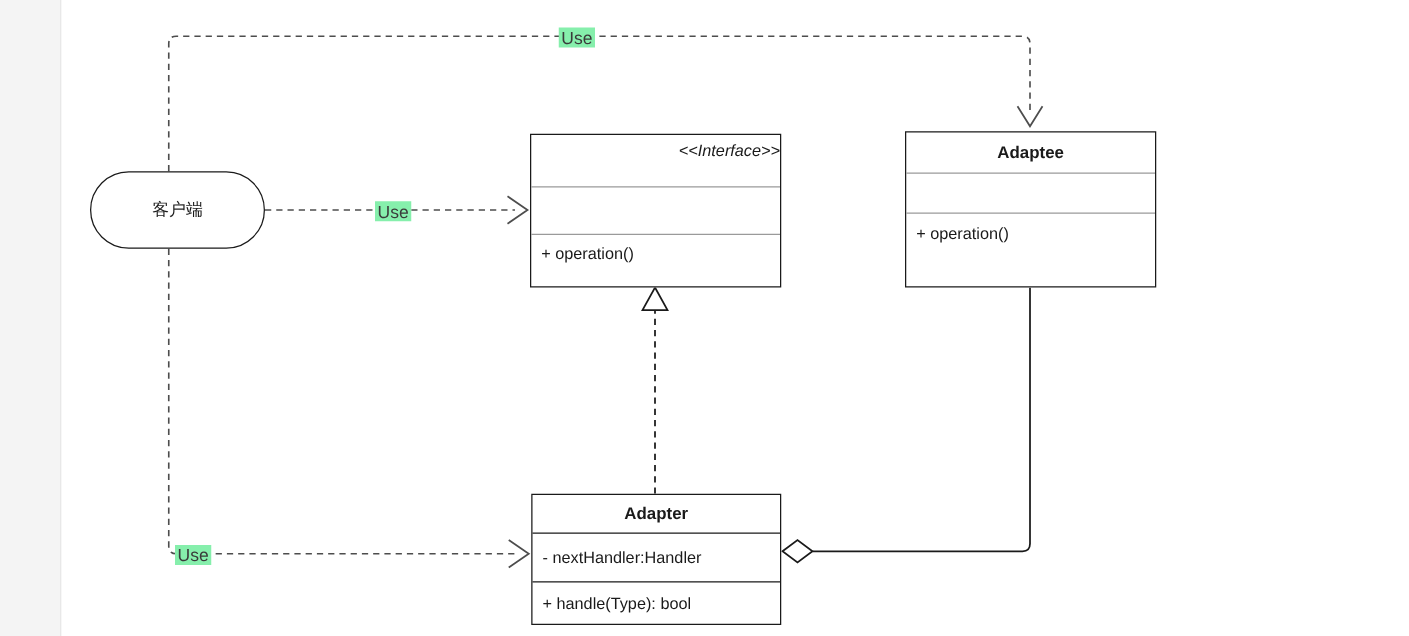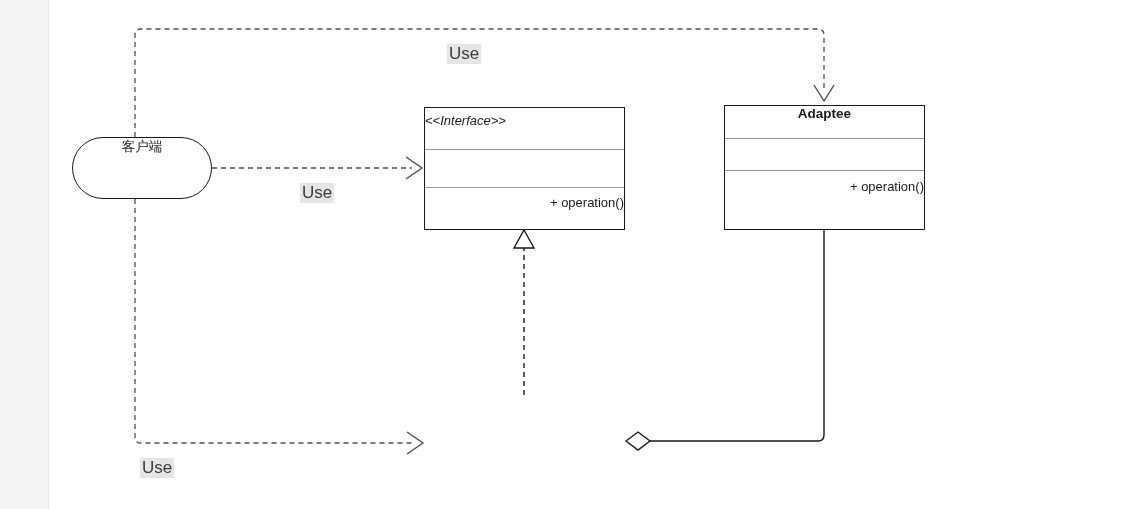--- a/index.html
+++ b/index.html
@@ -36,71 +36,69 @@
     height: 509px;
   }
   .cls-box {
     position: absolute;
     background: #ffffff;
     border: 1.6px solid #1a1a1a;
     box-sizing: border-box;
   }
   .cls-sep {
     border-top: 1.2px solid #9a9a9a;
-    text-align: right;
   }
   .cls-sep-dark {
     border-top: 1.6px solid #1a1a1a;
   }
   .cls-title {
     text-align: center;
     color: #1a1a1a;
     font-size: 13.5px;
     font-weight: bold;
     line-height: 1.25;
   }
   .cls-stereotype {
-    text-align: left;
+    text-align: right;
     color: #1a1a1a;
     font-size: 13px;
     font-style: italic;
     font-weight: normal;
     line-height: 1.25;
   }
   .cls-member {
     color: #1a1a1a;
     font-size: 13px;
     padding-left: 8px;
     line-height: 1.2;
   }
   .plain-label {
     text-align: center;
     color: #1a1a1a;
     font-size: 13.5px;
   }
   .edge-label {
     position: absolute;
-    background: #e5e5e5;
+    background: #86efac;
     color: #3a3a3a;
-    font-size: 17px;
+    font-size: 14px;
     padding: 0 2px;
     white-space: nowrap;
-    margin-top: 22px;
   }
   #watermark {
     position: absolute;
     left: 588px;
     top: 468px;
     font-size: 19px;
     color: #f0f0f0;
     white-space: nowrap;
     letter-spacing: 0.2px;
   }
   .flexcol { display: flex; flex-direction: column; }
-  .rowcenter { display: flex; }
+  .rowcenter { display: flex; align-items: center; }
 </style>
 </head>
 <body>
 
 <div id="canvas">
 
   <div id="left-rail"></div>
 
   <svg class="diagram" viewBox="0 0 1127 509">
     <defs></defs>
@@ -150,19 +148,30 @@
   <div class="cls-box flexcol" style="left:724px; top:105px; width:201px; height:125px;">
     <div class="rowcenter" style="height:32px; justify-content:center;">
       <div class="cls-title">Adaptee</div>
     </div>
     <div class="cls-sep" style="height:31px;"></div>
     <div class="cls-sep" style="flex:1; padding-top:8px;">
       <div class="cls-member">+ operation()</div>
     </div>
   </div>
 
+  <div class="cls-box flexcol" style="left:425px; top:395px; width:200px; height:105px;">
+    <div class="rowcenter" style="height:30px; justify-content:center;">
+      <div class="cls-title">Adapter</div>
+    </div>
+    <div class="cls-sep-dark rowcenter" style="height:38px;">
+      <div class="cls-member">- nextHandler:Handler</div>
+    </div>
+    <div class="cls-sep-dark rowcenter" style="flex:1;">
+      <div class="cls-member">+ handle(Type): bool</div>
+    </div>
+  </div>
 
   <div class="edge-label" style="left:447px; top:22px;">Use</div>
   <div class="edge-label" style="left:300px; top:161px;">Use</div>
   <div class="edge-label" style="left:140px; top:436px;">Use</div>
 
 
 </div>
 
 </body></html>

